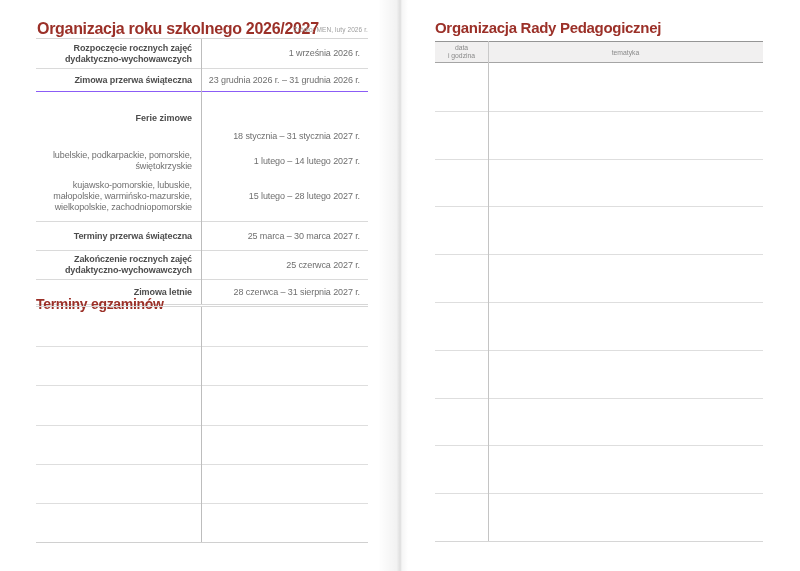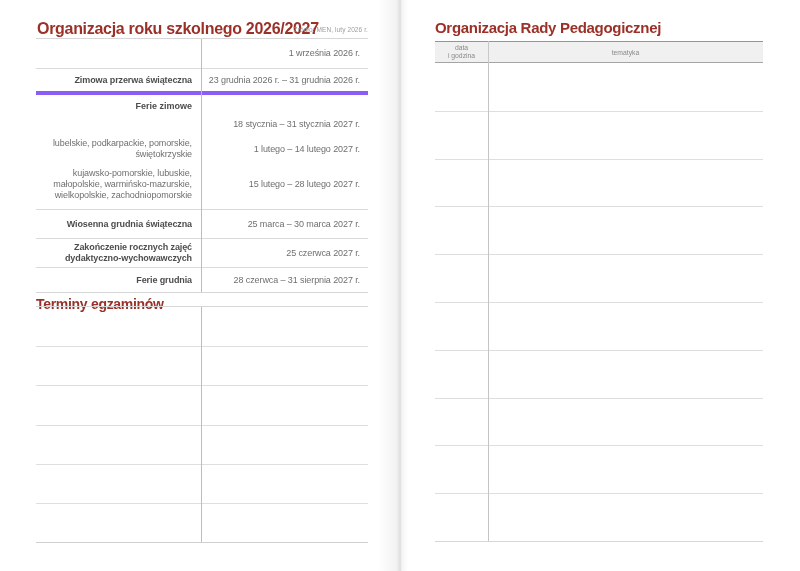--- a/index.html
+++ b/index.html
@@ -49,21 +49,21 @@
     text-align:right;font-size:9px;line-height:11px;font-weight:bold;color:#4d4d4d;
     letter-spacing:-0.1px;
   }
   .cell-value{
     flex:1;box-sizing:border-box;padding:3px 8px 3px 2px;
     text-align:right;font-size:9px;line-height:11px;color:#6f6f6f;
     letter-spacing:-0.1px;
   }
   .row-h1{min-height:29px}.row-h2{min-height:23px}.row-h4{min-height:29px}
   .row-h5{min-height:28px}.row-h6{min-height:25px}
-  .group-block{box-sizing:border-box;border-top:4px solid #8b5cf6;padding:4px 0 5px 0;min-height:93px;}
+  .group-block{box-sizing:border-box;border-top:1px solid #8b5cf6;padding:19px 0 5px 0;min-height:93px;}
   .group-header{
     width:165px;box-sizing:border-box;padding:2px 9px 2px 2px;text-align:right;
     font-size:9px;line-height:11px;font-weight:bold;color:#4d4d4d;
   }
   .group-entry{display:flex;align-items:center;margin-top:2px;}
   .group-entry .cell-label{font-weight:normal;color:#6f6f6f;}
 
   
   #exams-table{
     position:absolute;left:36px;top:306px;width:332px;
@@ -96,20 +96,21 @@
 </head>
 <body>
 
 <div class="page" id="left-page">
   <div class="red-heading" id="title-left">Organizacja roku szkolnego 2026/2027</div>
   <div id="source-note">Źródło: MEN, luty 2026 r.</div>
 
   <div id="schedule-table">
     <div id="schedule-rows">
         <div class="sched-row row-h1">
+          <div class="cell-label">Rozpoczęcie rocznych zajęć dydaktyczno-wychowawczych</div>
           <div class="cell-value">1 września 2026 r.</div>
         </div>
         <div class="sched-row row-h2">
           <div class="cell-label">Zimowa przerwa świąteczna</div>
           <div class="cell-value">23 grudnia 2026 r. – 31 grudnia 2026 r.</div>
         </div>
         <div class="group-block">
           <div class="group-header">Ferie zimowe</div>
           <div class="group-entry">
             <div class="cell-value">18 stycznia – 31 stycznia 2027 r.</div>
@@ -117,29 +118,29 @@
           <div class="group-entry">
             <div class="cell-label">lubelskie, podkarpackie, pomorskie, świętokrzyskie</div>
             <div class="cell-value">1 lutego – 14 lutego 2027 r.</div>
           </div>
           <div class="group-entry">
             <div class="cell-label">kujawsko-pomorskie, lubuskie, małopolskie, warmińsko-mazurskie, wielkopolskie, zachodniopomorskie</div>
             <div class="cell-value">15 lutego – 28 lutego 2027 r.</div>
           </div>
         </div>
         <div class="sched-row row-h4">
-          <div class="cell-label">Wiosenna grudnia świąteczna</div>
+          <div class="cell-label">Terminy przerwa świąteczna</div>
           <div class="cell-value">25 marca – 30 marca 2027 r.</div>
         </div>
         <div class="sched-row row-h5">
           <div class="cell-label">Zakończenie rocznych zajęć dydaktyczno-wychowawczych</div>
           <div class="cell-value">25 czerwca 2027 r.</div>
         </div>
         <div class="sched-row row-h6">
-          <div class="cell-label">Ferie grudnia</div>
+          <div class="cell-label">Zimowa letnie</div>
           <div class="cell-value">28 czerwca – 31 sierpnia 2027 r.</div>
         </div>
       </div>
     <div class="vdiv"></div>
   </div>
 
   <div class="red-heading" id="exams-heading">Terminy egzaminów</div>
 
   <div id="exams-table">
     <div id="exams-rows">

